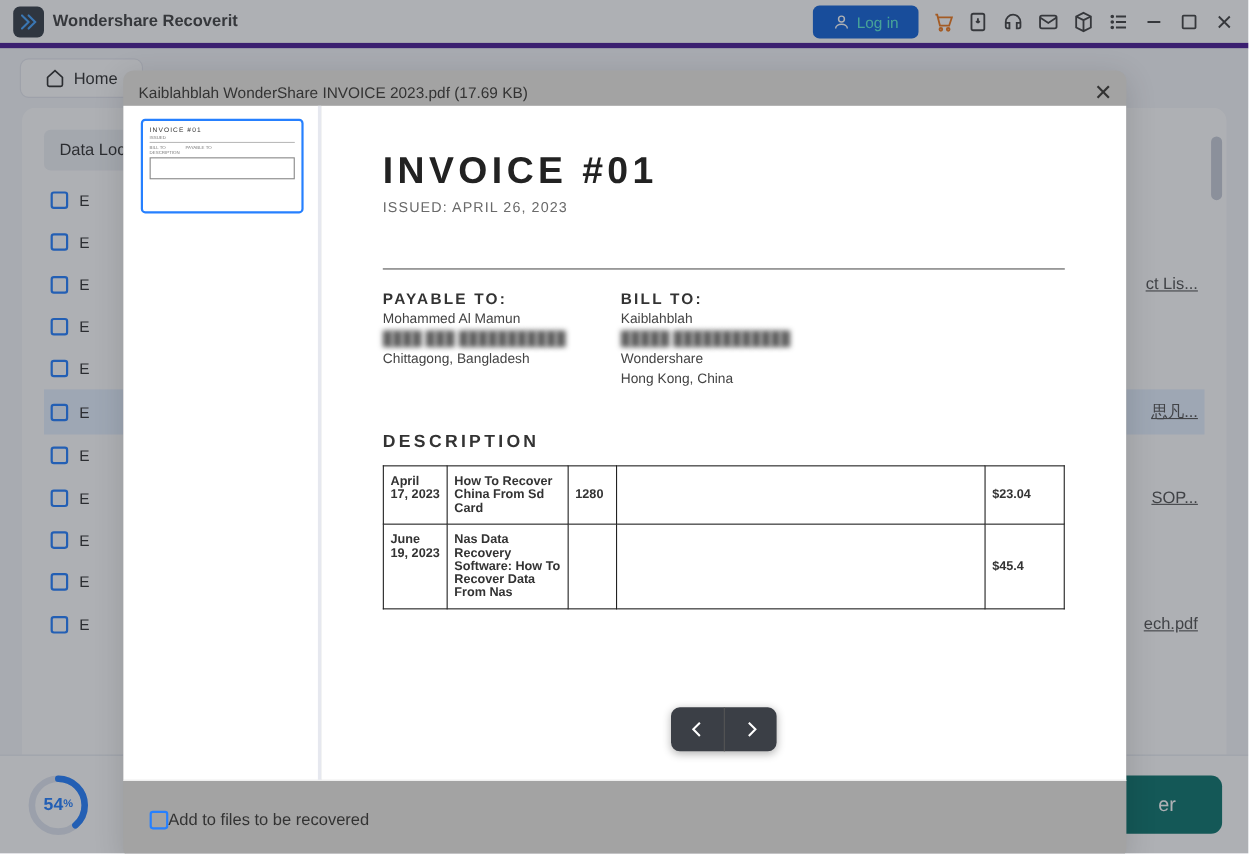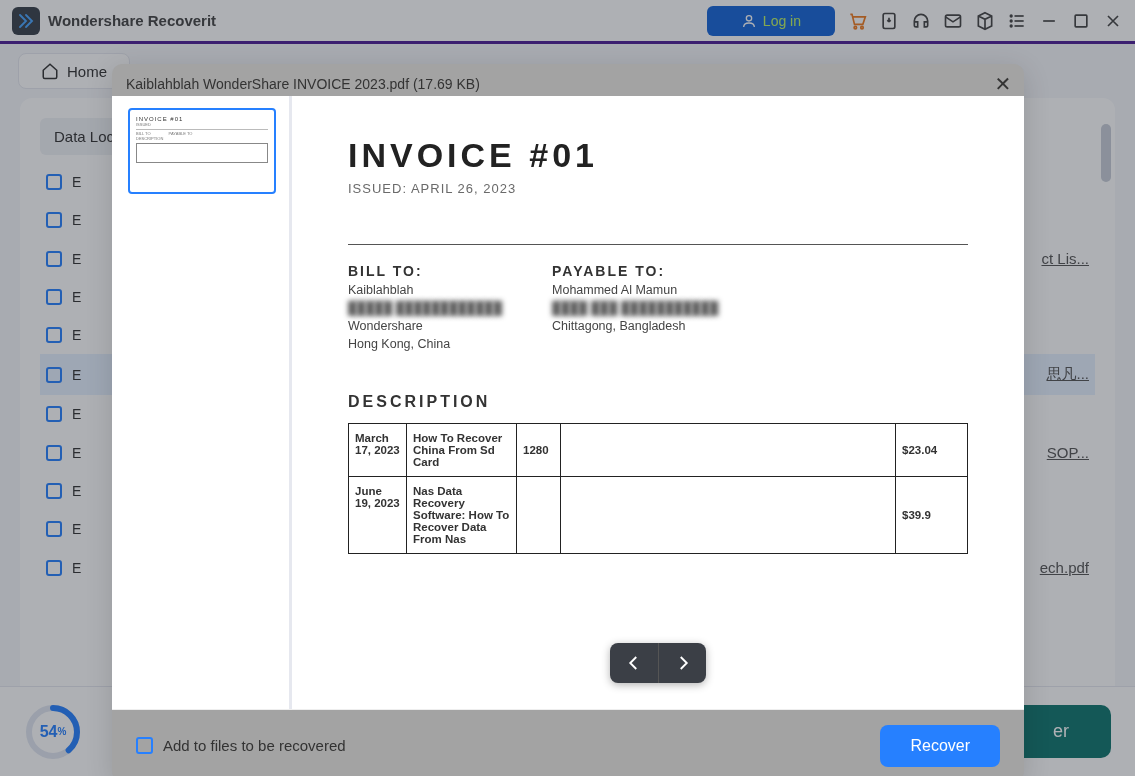--- a/index.html
+++ b/index.html
@@ -1,24 +1,24 @@
 <!DOCTYPE html>
 <html><head>
 <meta charset="utf-8">
 <style>
 * { box-sizing: border-box; margin: 0; padding: 0; }
 body { font-family: -apple-system, BlinkMacSystemFont, "Segoe UI", Arial, sans-serif; font-size: 14px; color: #333; background: #f6f7fa; width: 1135px; height: 776px; overflow: hidden; position: relative; }
 
 
-.titlebar { height: 44px; background: #fff; display: flex; align-items: center; padding: 0 12px; border-bottom: 3px solid #4c1d95; position: relative; z-index: 1; }
+.titlebar { height: 44px; background: #fff; display: flex; align-items: center; padding: 0 12px; border-bottom: 5px solid #4c1d95; position: relative; z-index: 1; }
 .app-logo { width: 28px; height: 28px; border-radius: 6px; background: #39404a; display: flex; align-items: center; justify-content: center; margin-right: 8px; }
 .app-logo svg { width: 18px; height: 18px; }
 .app-title { font-weight: 600; font-size: 15px; color: #444; }
 .titlebar-right { margin-left: auto; display: flex; align-items: center; gap: 12px; }
-.login-btn { background: #1565d8; color: #bef264; border: none; border-radius: 6px; padding: 7px 34px; font-size: 14px; display: flex; align-items: center; gap: 6px; cursor: pointer; }
+.login-btn { background: #1565d8; color: #5eead4; border: none; border-radius: 6px; padding: 7px 18px; font-size: 14px; display: flex; align-items: center; gap: 6px; cursor: pointer; }
 .tb-icon { width: 20px; height: 20px; display: flex; align-items: center; justify-content: center; cursor: pointer; color: #444; }
 .tb-icon svg { width: 20px; height: 20px; }
 .cart-icon { color: #f07b1f; }
 
 
 .subheader { height: 54px; background: #f6f7fa; display: flex; align-items: center; padding: 0 18px; gap: 18px; position: relative; z-index: 1; }
 .home-tab { background: #fff; border: 1px solid #e6e8ef; border-radius: 8px; padding: 8px 22px; display: flex; align-items: center; gap: 8px; font-size: 15px; cursor: pointer; }
 
 
 .bg-content { position: absolute; top: 98px; left: 0; right: 0; bottom: 0; padding: 0 20px; }
@@ -68,21 +68,21 @@
 .inv-table td.blank { }
 .inv-table td.amt { width: 72px; vertical-align: middle; }
 
 
 .nav-pager { position: absolute; bottom: 26px; left: 50%; transform: translateX(-50%); background: #3b3f46; border-radius: 8px; display: flex; box-shadow: 0 2px 8px rgba(0,0,0,0.3); }
 .nav-btn { width: 48px; height: 40px; display: flex; align-items: center; justify-content: center; color: #fff; cursor: pointer; }
 .nav-btn + .nav-btn { border-left: 1px solid #555; }
 
 
 .modal-footer { height: 72px; border-top: 1px solid #eee; display: flex; align-items: center; justify-content: space-between; padding: 0 24px; }
-.add-check { display: flex; align-items: center; gap: 10px; font-size: 15px; color: #333; cursor: pointer; }
+.add-check { display: flex; align-items: center; font-size: 15px; color: #333; cursor: pointer; }
 .add-check-box { width: 17px; height: 17px; border: 2px solid #2680ff; border-radius: 3px; }
 .recover-btn { background: #2680ff; color: #fff; border: none; font-size: 16px; padding: 12px 30px; border-radius: 8px; cursor: pointer; }
 
 
 .statusbar { position: absolute; bottom: 0; left: 0; right: 0; height: 90px; background: #fff; border-top: 1px solid #e6e8ef; display: flex; align-items: center; padding: 0 24px; z-index: 1; }
 .progress-ring { position: relative; width: 58px; height: 58px; }
 .progress-ring svg { transform: rotate(-90deg); }
 .progress-ring-text { position: absolute; inset: 0; display: flex; align-items: center; justify-content: center; font-weight: 700; color: #2680ff; font-size: 16px; }
 .progress-ring-text small { font-size: 10px; }
 .status-text { color: #d96a1c; font-size: 15px; margin-left: 40px; }
@@ -302,49 +302,49 @@
         <div class="t-table"></div>
       </div>
     </div>
 
     <div class="preview">
       <div class="inv-title">INVOICE #01</div>
       <div class="inv-issued">ISSUED: APRIL 26, 2023</div>
       <hr class="inv-hr">
       <div class="inv-parties">
         <div class="party">
+          <h4>PAYABLE TO:</h4>
+          <div>Mohammed Al Mamun</div>
+          <div class="blur">████ ███ ███████████</div>
+          <div>Chittagong, Bangladesh</div>
+        </div>
+        <div class="party">
           <h4>BILL TO:</h4>
           <div>Kaiblahblah</div>
           <div class="blur">█████ ████████████</div>
           <div>Wondershare</div>
           <div>Hong Kong, China</div>
         </div>
-        <div class="party">
-          <h4>PAYABLE TO:</h4>
-          <div>Mohammed Al Mamun</div>
-          <div class="blur">████ ███ ███████████</div>
-          <div>Chittagong, Bangladesh</div>
-        </div>
       </div>
       <div class="inv-desc-label">DESCRIPTION</div>
       <table class="inv-table">
           <tbody id="inv-rows">
             <tr>
-              <td class="date">March 17, 2023</td>
+              <td class="date">April 17, 2023</td>
     <td class="desc">How To Recover China From Sd Card</td>
     <td class="qty">1280</td>
     <td class="blank"></td>
     <td class="amt">$23.04</td>
             </tr>
             <tr>
               <td class="date">June 19, 2023</td>
     <td class="desc">Nas Data Recovery Software: How To Recover Data From Nas</td>
     <td class="qty"></td>
     <td class="blank"></td>
-    <td class="amt">$39.9</td>
+    <td class="amt">$45.4</td>
             </tr>
           </tbody>
         </table>
 
       <div class="nav-pager">
         <div class="nav-btn">
           <svg width="18" height="18" viewBox="0 0 24 24" fill="none" stroke="#fff" stroke-width="2.5">
               <path d="M15 4l-8 8 8 8"></path>
             </svg>
         </div>
@@ -354,15 +354,14 @@
             </svg>
         </div>
       </div>
     </div>
   </div>
   <div class="modal-footer">
     <label class="add-check">
       <span class="add-check-box"></span>
       <span>Add to files to be recovered</span>
     </label>
-    <button class="recover-btn">Recover</button>
   </div>
 </div>
 
 </body></html>

